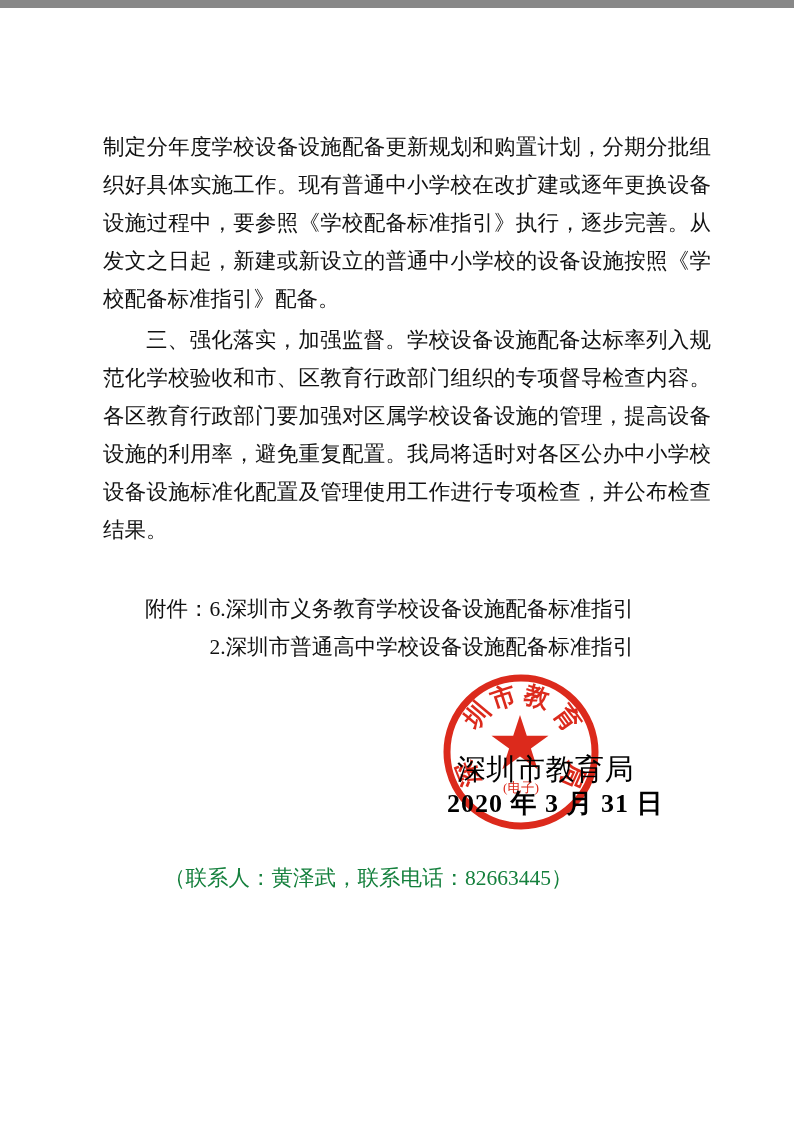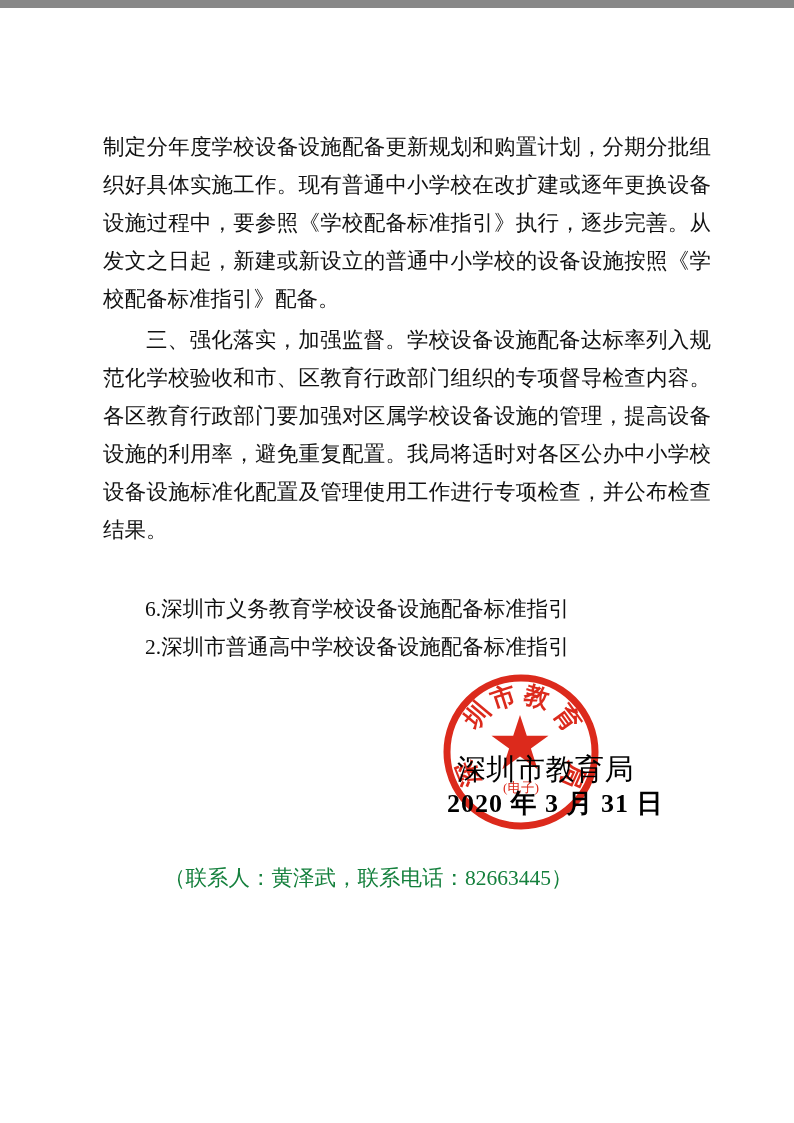--- a/index.html
+++ b/index.html
@@ -78,20 +78,21 @@
 <body>
 
 <div class="page">
 
   <div class="content">
     <p>制定分年度学校设备设施配备更新规划和购置计划，分期分批组织好具体实施工作。现有普通中小学校在改扩建或逐年更换设备设施过程中，要参照《学校配备标准指引》执行，逐步完善。从发文之日起，新建或新设立的普通中小学校的设备设施按照《学校配备标准指引》配备。</p>
     <p class="indent"><span class="section-heading">三、强化落实，加强监督。</span><span>学校设备设施配备达标率列入规范化学校验收和市、区教育行政部门组织的专项督导检查内容。各区教育行政部门要加强对区属学校设备设施的管理，提高设备设施的利用率，避免重复配置。我局将适时对各区公办中小学校设备设施标准化配置及管理使用工作进行专项检查，并公布检查结果。</span></p>
   </div>
 
   <div class="attachments">
+    <span class="att-label">附件：</span>
     <div class="att-items">
       <div>6.深圳市义务教育学校设备设施配备标准指引</div>
       <div>2.深圳市普通高中学校设备设施配备标准指引</div>
     </div>
   </div>
 
   <div class="seal">
     <svg width="156" height="156" viewBox="0 0 156 156">
       <circle cx="78" cy="78" r="74" fill="none" stroke="#dc2a1c" stroke-width="7"></circle>
       <polygon fill="#dc2a1c" points="77,41 83.8,61.7 105.5,61.7 87.9,74.6 94.6,95.3 77,82.5 59.4,95.3 66.1,74.6 48.5,61.7 70.2,61.7"></polygon>

